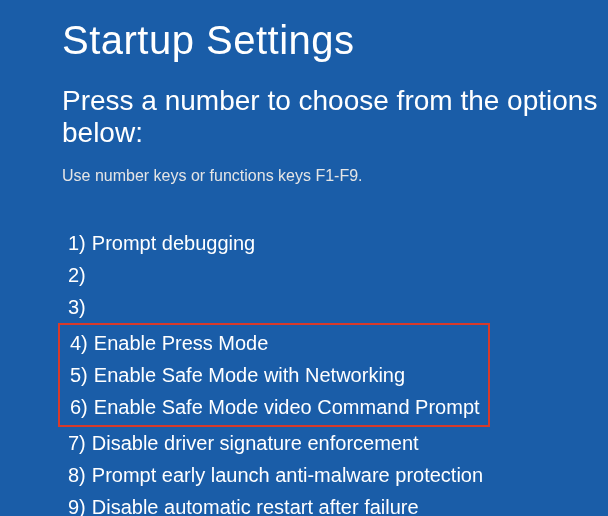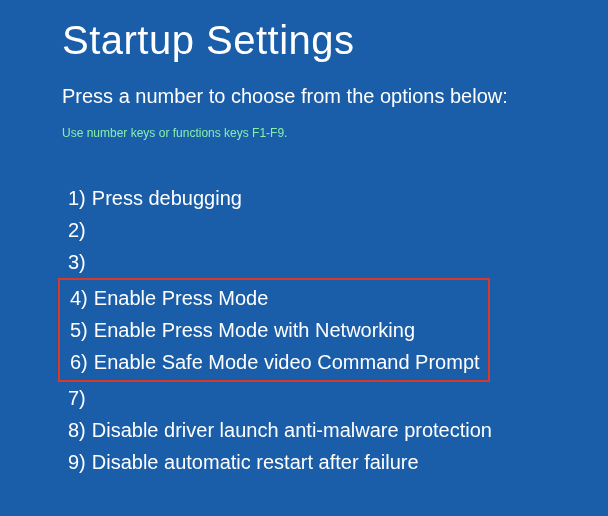--- a/index.html
+++ b/index.html
@@ -18,28 +18,28 @@
     .container {
       padding: 18px 0 0 62px;
     }
     .title {
       font-size: 40px;
       font-weight: 300;
       letter-spacing: 0.5px;
       margin-bottom: 22px;
     }
     .subtitle {
-      font-size: 20px;
+      font-size: 28px;
       font-weight: 300;
       margin-bottom: 18px;
     }
     .hint {
-      font-size: 12px;
+      font-size: 16px;
       font-weight: 400;
-      color: #86efac;
+      color: #e5e5e5;
       margin-bottom: 42px;
     }
     .options {
       display: flex;
       flex-direction: column;
     }
     .option {
       font-size: 20px;
       font-weight: 300;
       line-height: 32px;
@@ -64,50 +64,51 @@
 
 <div class="container">
   <h1 class="title">Startup Settings</h1>
   <div class="subtitle">Press a number to choose from the options below:</div>
   <div class="hint">Use number keys or functions keys F1-F9.</div>
 
   <div class="options">
 
     <div class="option">
       <span class="num">1)</span>
-      <span>Press debugging</span>
+      <span>Prompt debugging</span>
     </div>
     <div class="option">
       <span class="num">2)</span>
     </div>
     <div class="option">
       <span class="num">3)</span>
     </div>
 
     <div class="highlight-box">
       <div class="option">
         <span class="num">4)</span>
         <span>Enable Press Mode</span>
       </div>
       <div class="option">
         <span class="num">5)</span>
-        <span>Enable Press Mode with Networking</span>
+        <span>Enable Safe Mode with Networking</span>
       </div>
       <div class="option">
         <span class="num">6)</span>
         <span>Enable Safe Mode video Command Prompt</span>
       </div>
     </div>
 
     <div class="option">
       <span class="num">7)</span>
+      <span>Disable driver signature enforcement</span>
     </div>
     <div class="option">
       <span class="num">8)</span>
-      <span>Disable driver launch anti-malware protection</span>
+      <span>Prompt early launch anti-malware protection</span>
     </div>
     <div class="option">
       <span class="num">9)</span>
       <span>Disable automatic restart after failure</span>
     </div>
 
   </div>
 </div>
 
 </body></html>

